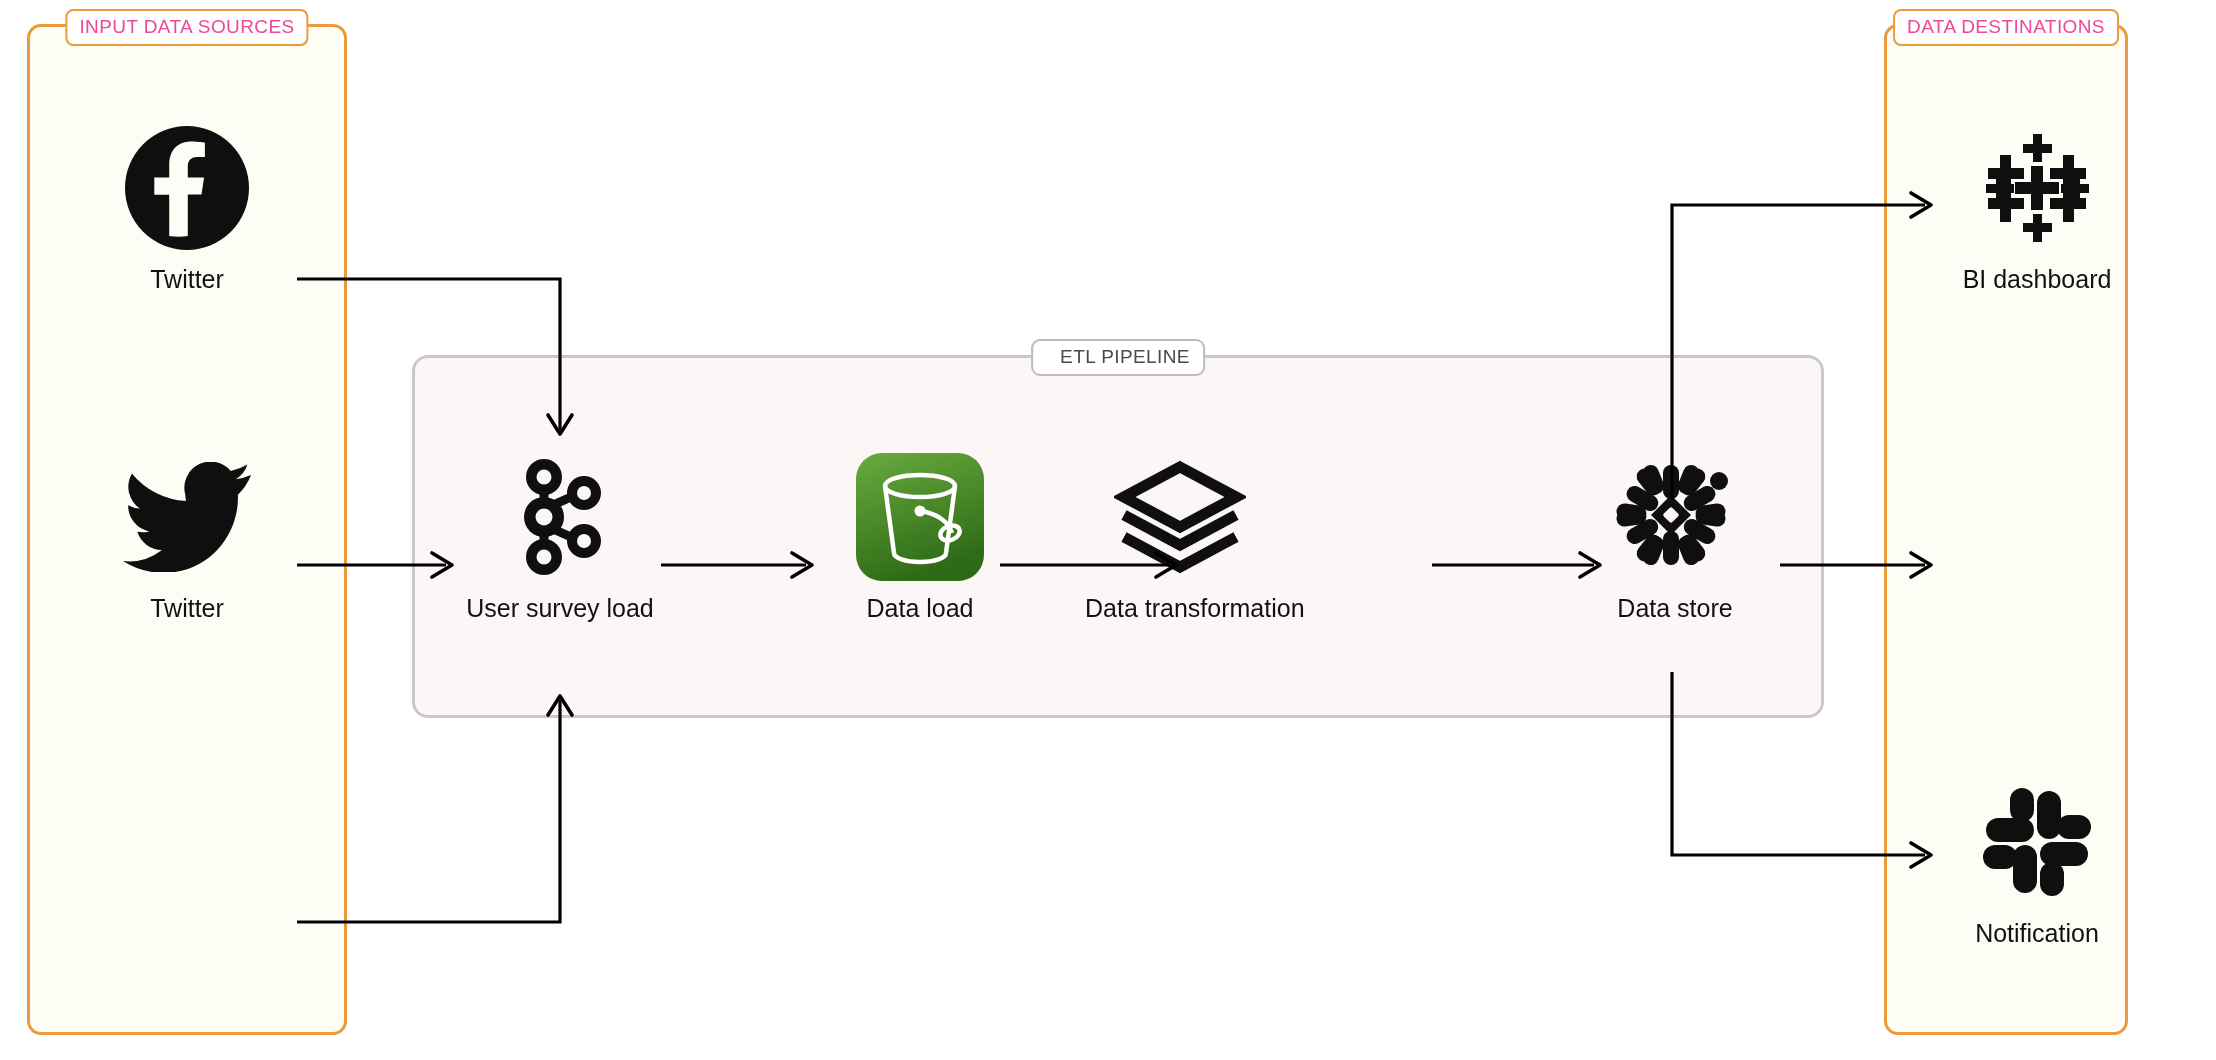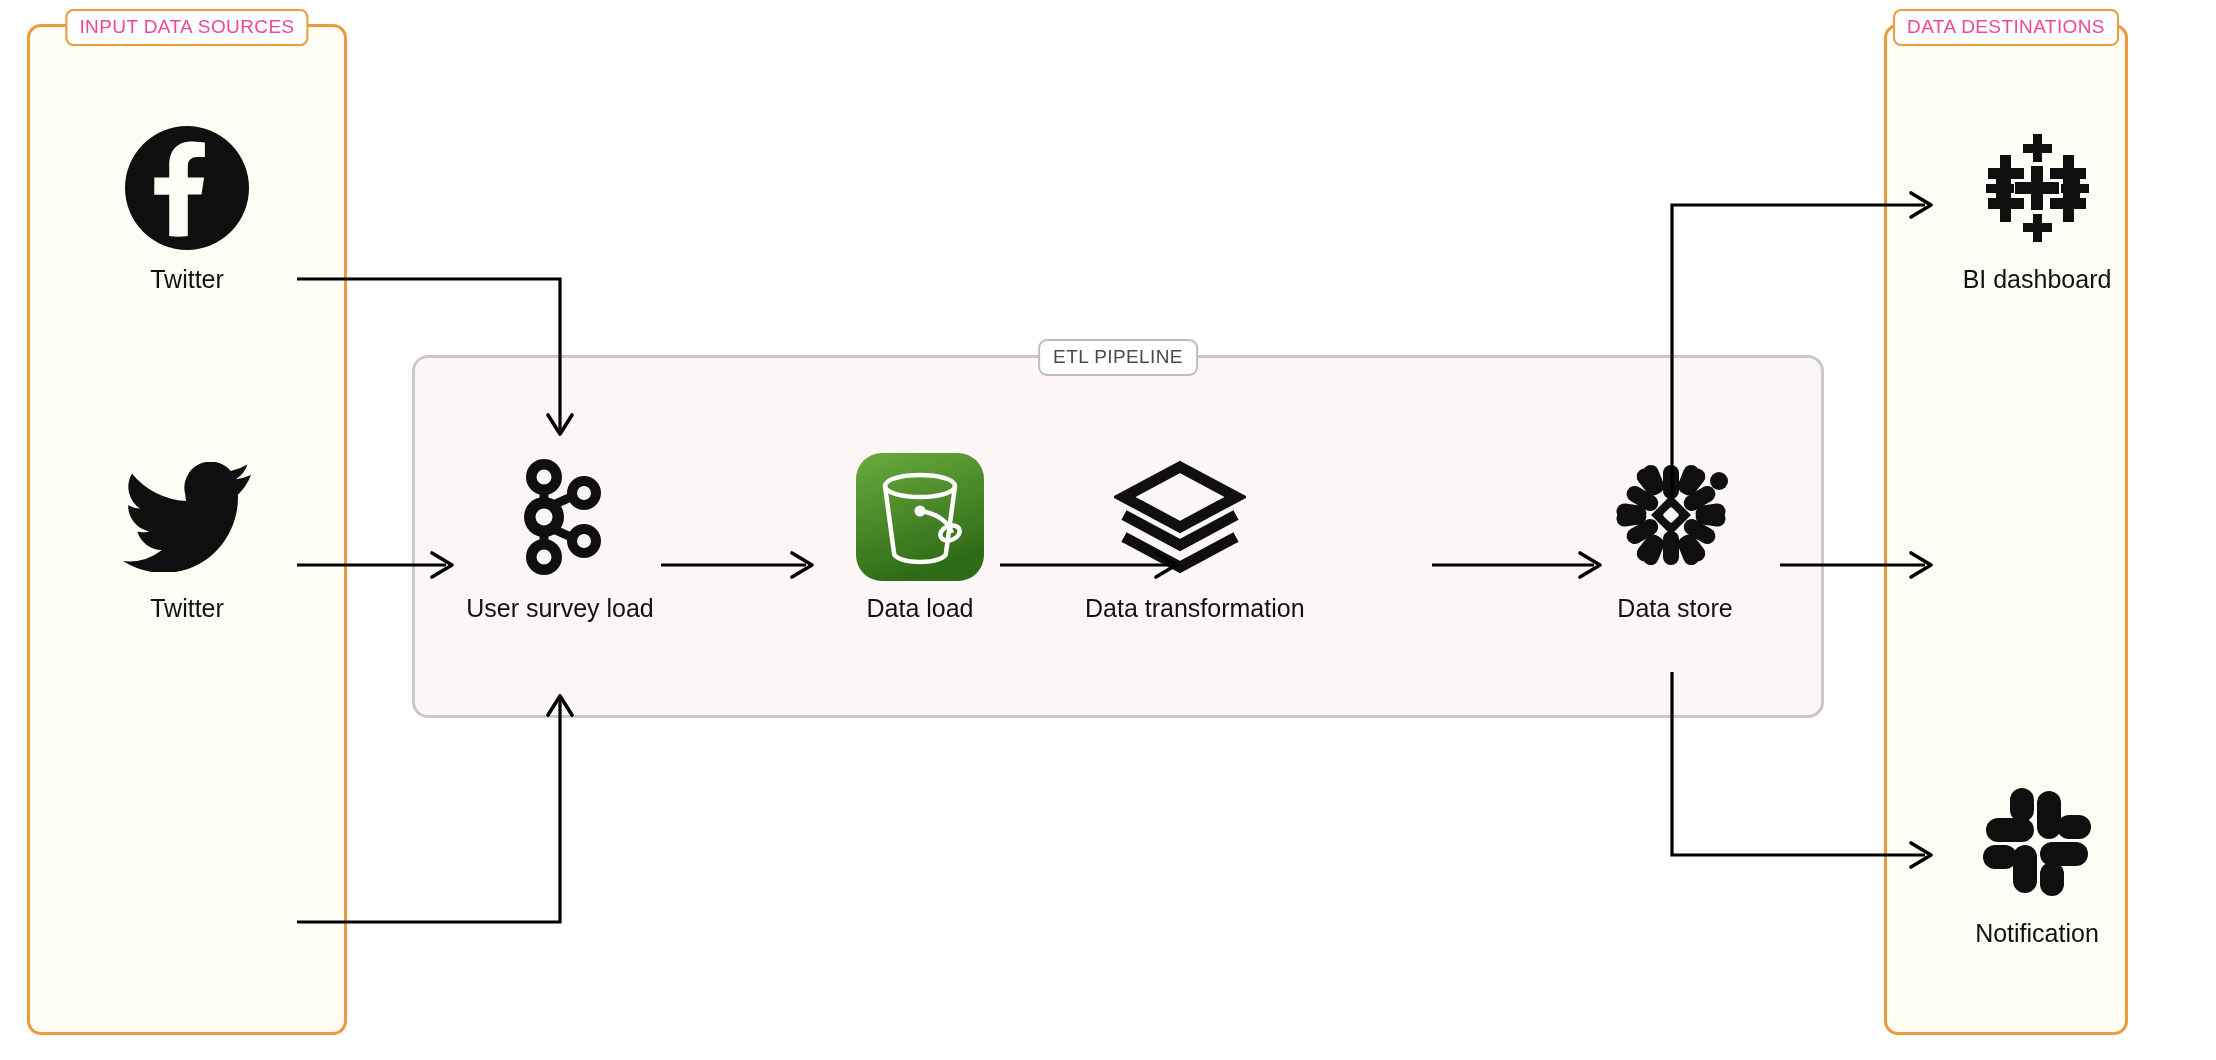--- a/index.html
+++ b/index.html
@@ -54,21 +54,21 @@
   #etl-badge {
     position: absolute;
     left: 50%; top: -19px;
     transform: translateX(-50%);
     background: #ffffff;
     border: 2px solid #bdbdbd;
     border-radius: 9px;
     color: #4a4a4a;
     font-size: 19px;
     letter-spacing: 0.4px;
-    padding: 5px 13px 6px 13px;
+    padding: 5px 13px 6px 27px;
     white-space: nowrap;
   }
 
   
   .node {
     position: absolute;
     width: 190px;
     text-align: center;
   }
   .node-icon {

